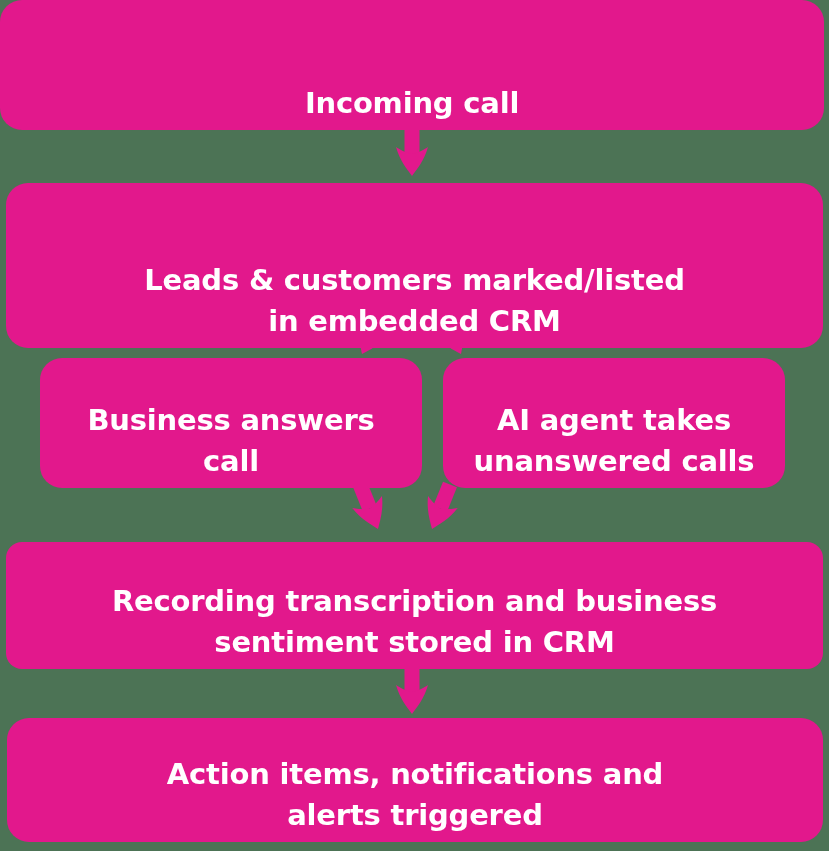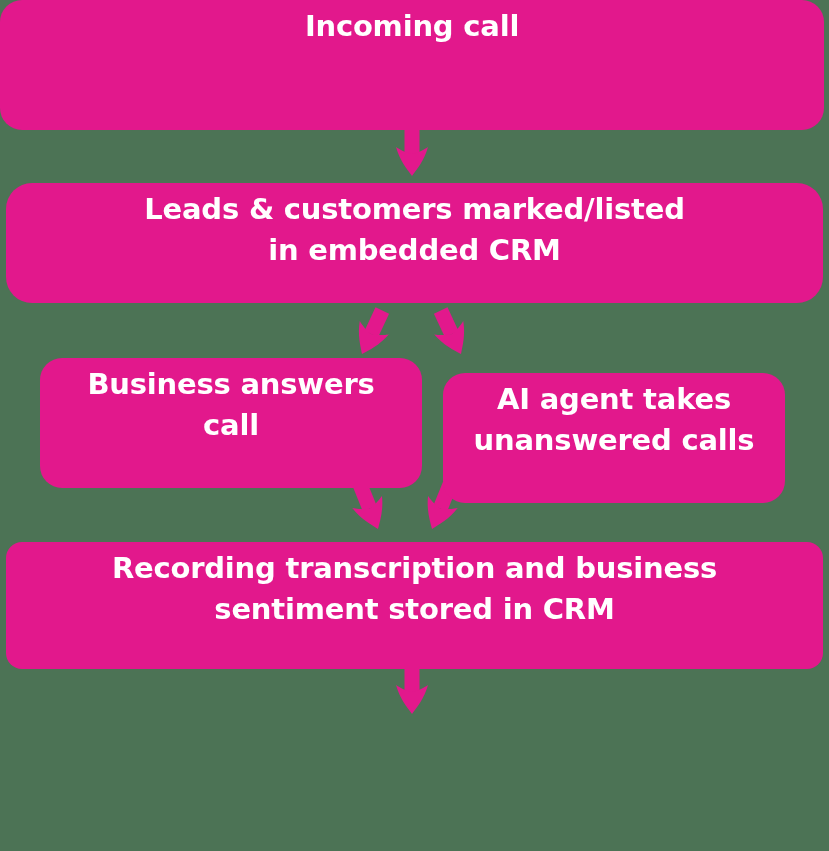--- a/index.html
+++ b/index.html
@@ -24,38 +24,38 @@
     left: 0; top: 0;
     z-index: 0;
   }
   .arrows .arrow { fill: var(--pink); }
   .node {
     position: absolute;
     z-index: 1;
     background: var(--pink);
     border-radius: 22px;
     display: flex;
-    align-items: flex-start;
+    align-items: flex-end;
     justify-content: center;
     box-sizing: border-box;
     padding: 6px 18px;
   }
   .node .label {
     color: var(--text);
     font-size: 29px;
     font-weight: 700;
     line-height: 1.42;
     text-align: center;
     white-space: pre-line;
     letter-spacing: -0.2px;
   }
   .n-incoming   { left: 0;     top: 0;     width: 824px; height: 130px; }
-  .n-leads      { left: 6px;   top: 183px; width: 817px; height: 120px; border-radius: 26px; }
+  .n-leads      { left: 6px;   top: 183px; width: 817px; height: 165px; }
   .n-business   { left: 3px;   top: 358px; width: 382px; height: 130px; margin-left: 37px; }
-  .n-ai         { left: 443px; top: 358px; width: 342px; height: 130px; margin-top: 15px; }
+  .n-ai         { left: 443px; top: 358px; width: 342px; height: 130px; }
   .n-recording  { left: 6px;   top: 542px; width: 817px; height: 127px; border-radius: 16px; }
   .n-actions    { left: 7px;   top: 718px; width: 816px; height: 124px; }
 </style>
 </head>
 <body>
 
 <div class="canvas">
 
   <svg class="arrows" width="829" height="851" viewBox="0 0 829 851">
     <defs>
@@ -94,14 +94,18 @@
   <div class="node n-ai">
     <span class="label">AI agent takes
 unanswered calls</span>
   </div>
 
   <div class="node n-recording">
     <span class="label">Recording transcription and business
 sentiment stored in CRM</span>
   </div>
 
+  <div class="node n-actions">
+    <span class="label">Action items, notifications and
+alerts triggered</span>
+  </div>
 
 </div>
 
 </body></html>

